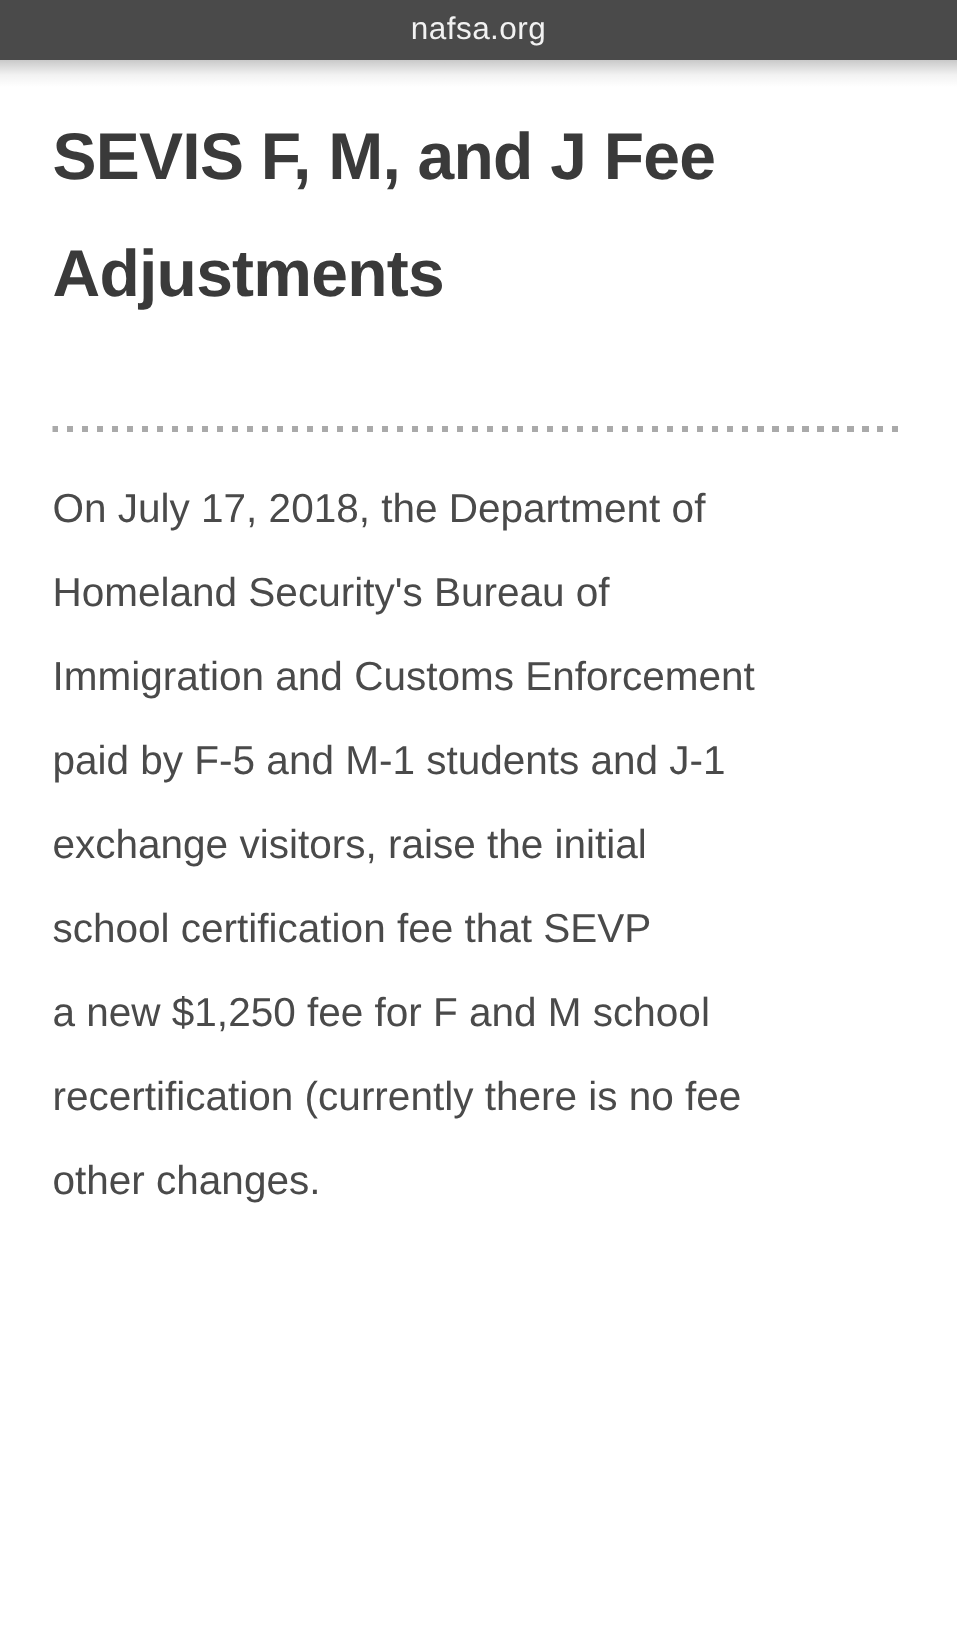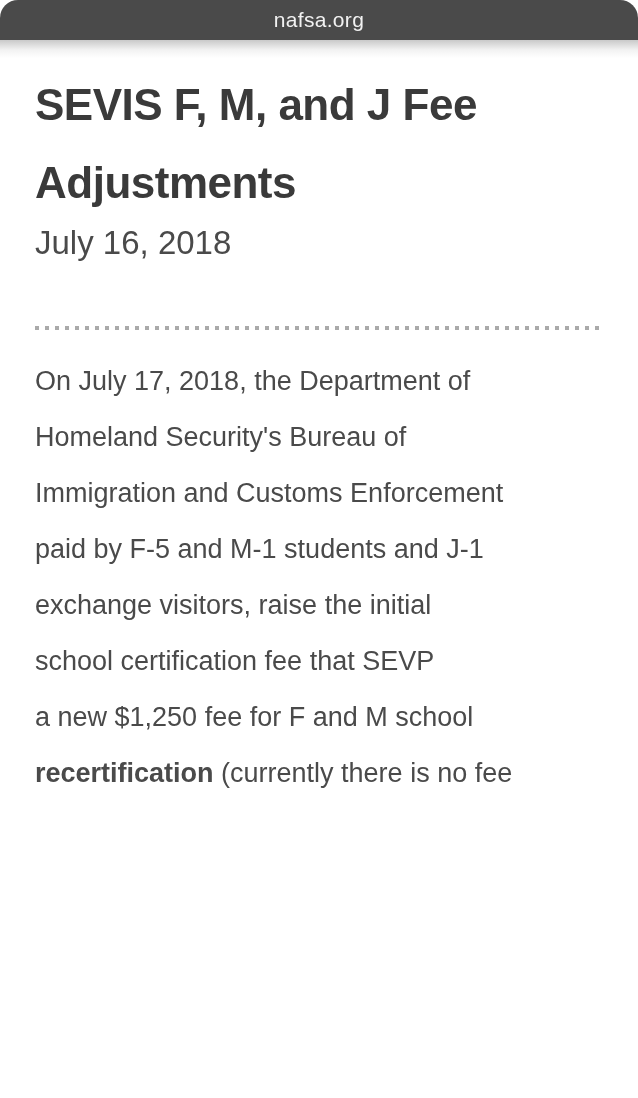--- a/index.html
+++ b/index.html
@@ -13,21 +13,20 @@
   }
   * { margin: 0; padding: 0; box-sizing: border-box; }
   html, body { background: #fff; }
   .page {
     position: relative;
     width: 638px;
     height: 1098px;
     background: var(--page-bg);
     overflow: hidden;
     font-family: "Liberation Sans", sans-serif;
-    border-radius: 18px;
   }
   .topbar {
     height: 40px;
     background: var(--bar-bg);
     text-align: center;
     line-height: 40px;
   }
   .topbar .url {
     color: var(--bar-text);
     font-size: 21px;
@@ -76,43 +75,43 @@
     height: 56px;
     line-height: 56px;
     white-space: pre-wrap;
   }
   .body-line .link {
     color: var(--link-color);
     text-decoration: none;
     cursor: pointer;
   }
   .body-line .bold {
-    font-weight: bold;
+    font-weight: normal;
   }
 </style>
 </head>
 <body>
 
 <div class="page">
 
   <header class="topbar">
     <span class="url">nafsa.org</span>
   </header>
 
   <div class="topbar-shadow"></div>
 
   <main class="content">
     <h1 class="title">SEVIS F, M, and J Fee Adjustments</h1>
-    <div class="date">July 16, 2018</div>
     <hr class="divider">
     <div class="body">
         <div class="body-line"><span>On July 17, 2018, the Department of</span></div>
         <div class="body-line"><span>Homeland Security's Bureau of</span></div>
         <div class="body-line"><span>Immigration and Customs Enforcement</span></div>
         <div class="body-line"><span>paid by F-5 and M-1 students and J-1</span></div>
         <div class="body-line"><span>exchange visitors, raise the initial</span></div>
         <div class="body-line"><span>school certification fee that SEVP</span></div>
         <div class="body-line"><span>a new $1,250 fee for F and M school</span></div>
         <div class="body-line"><span class="bold">recertification</span><span> (currently there is no fee</span></div>
+        <div class="body-line"><span>other changes.</span></div>
       </div>
   </main>
 
 </div>
 
 </body></html>

